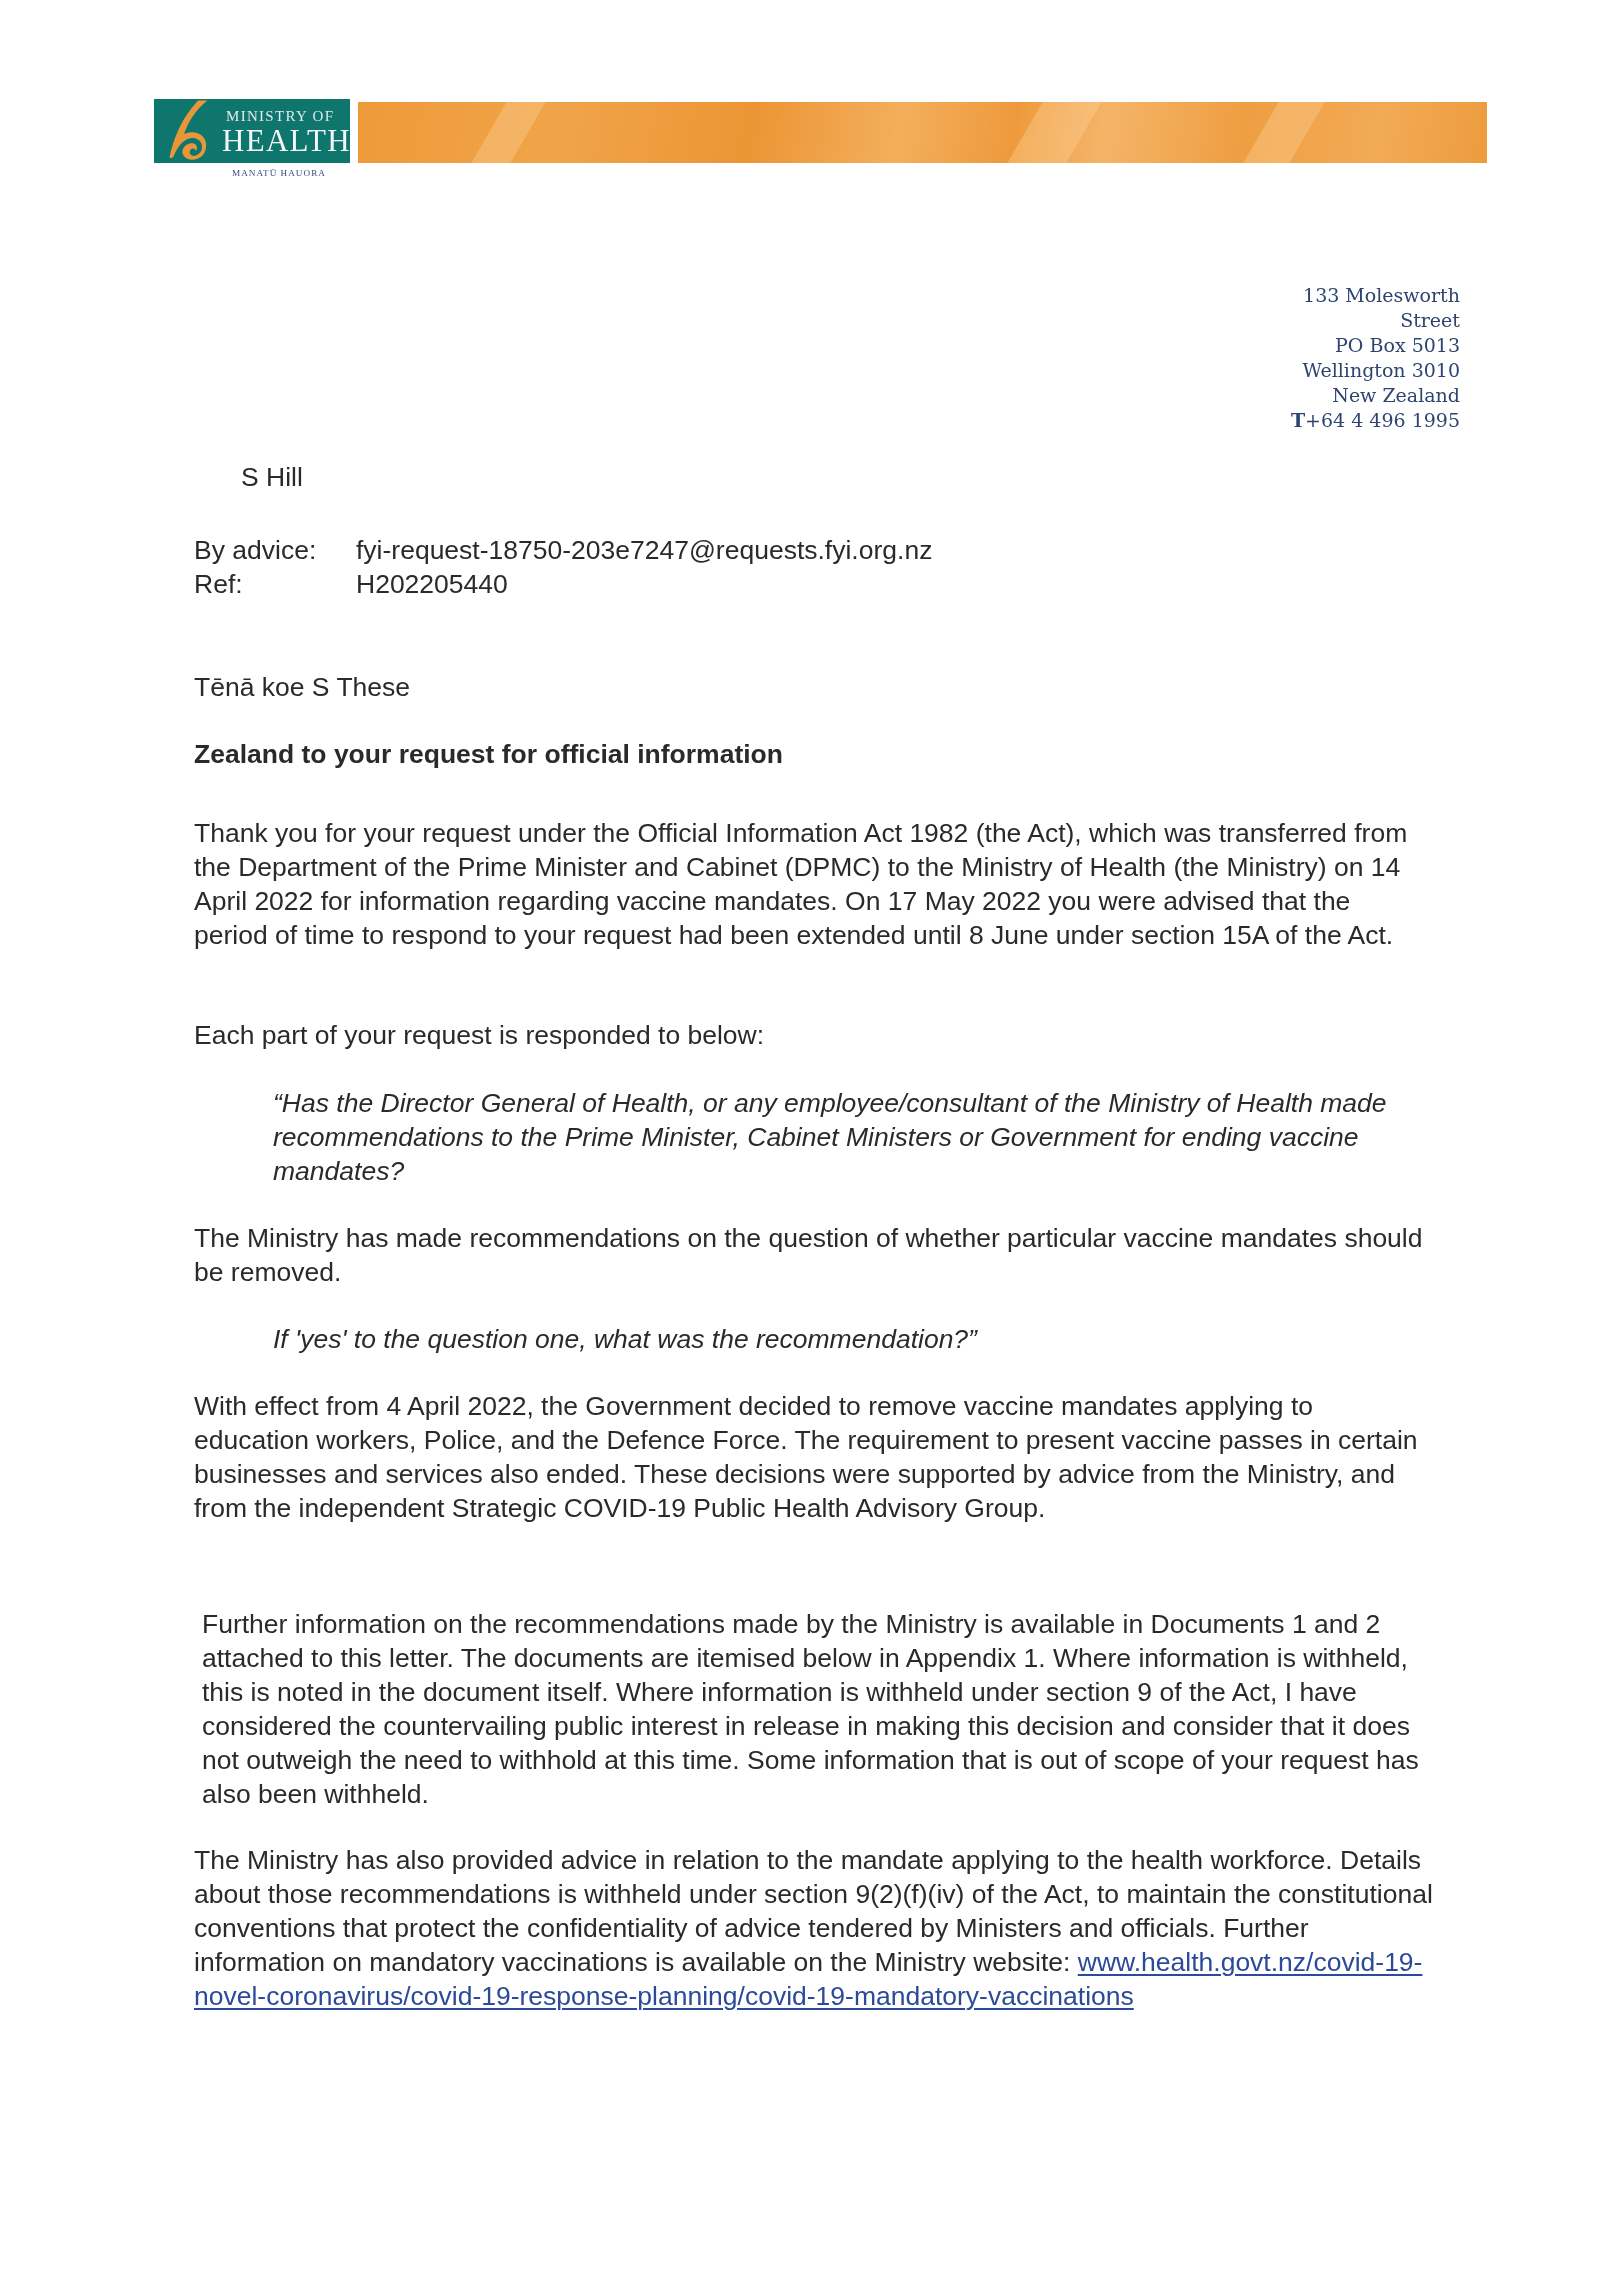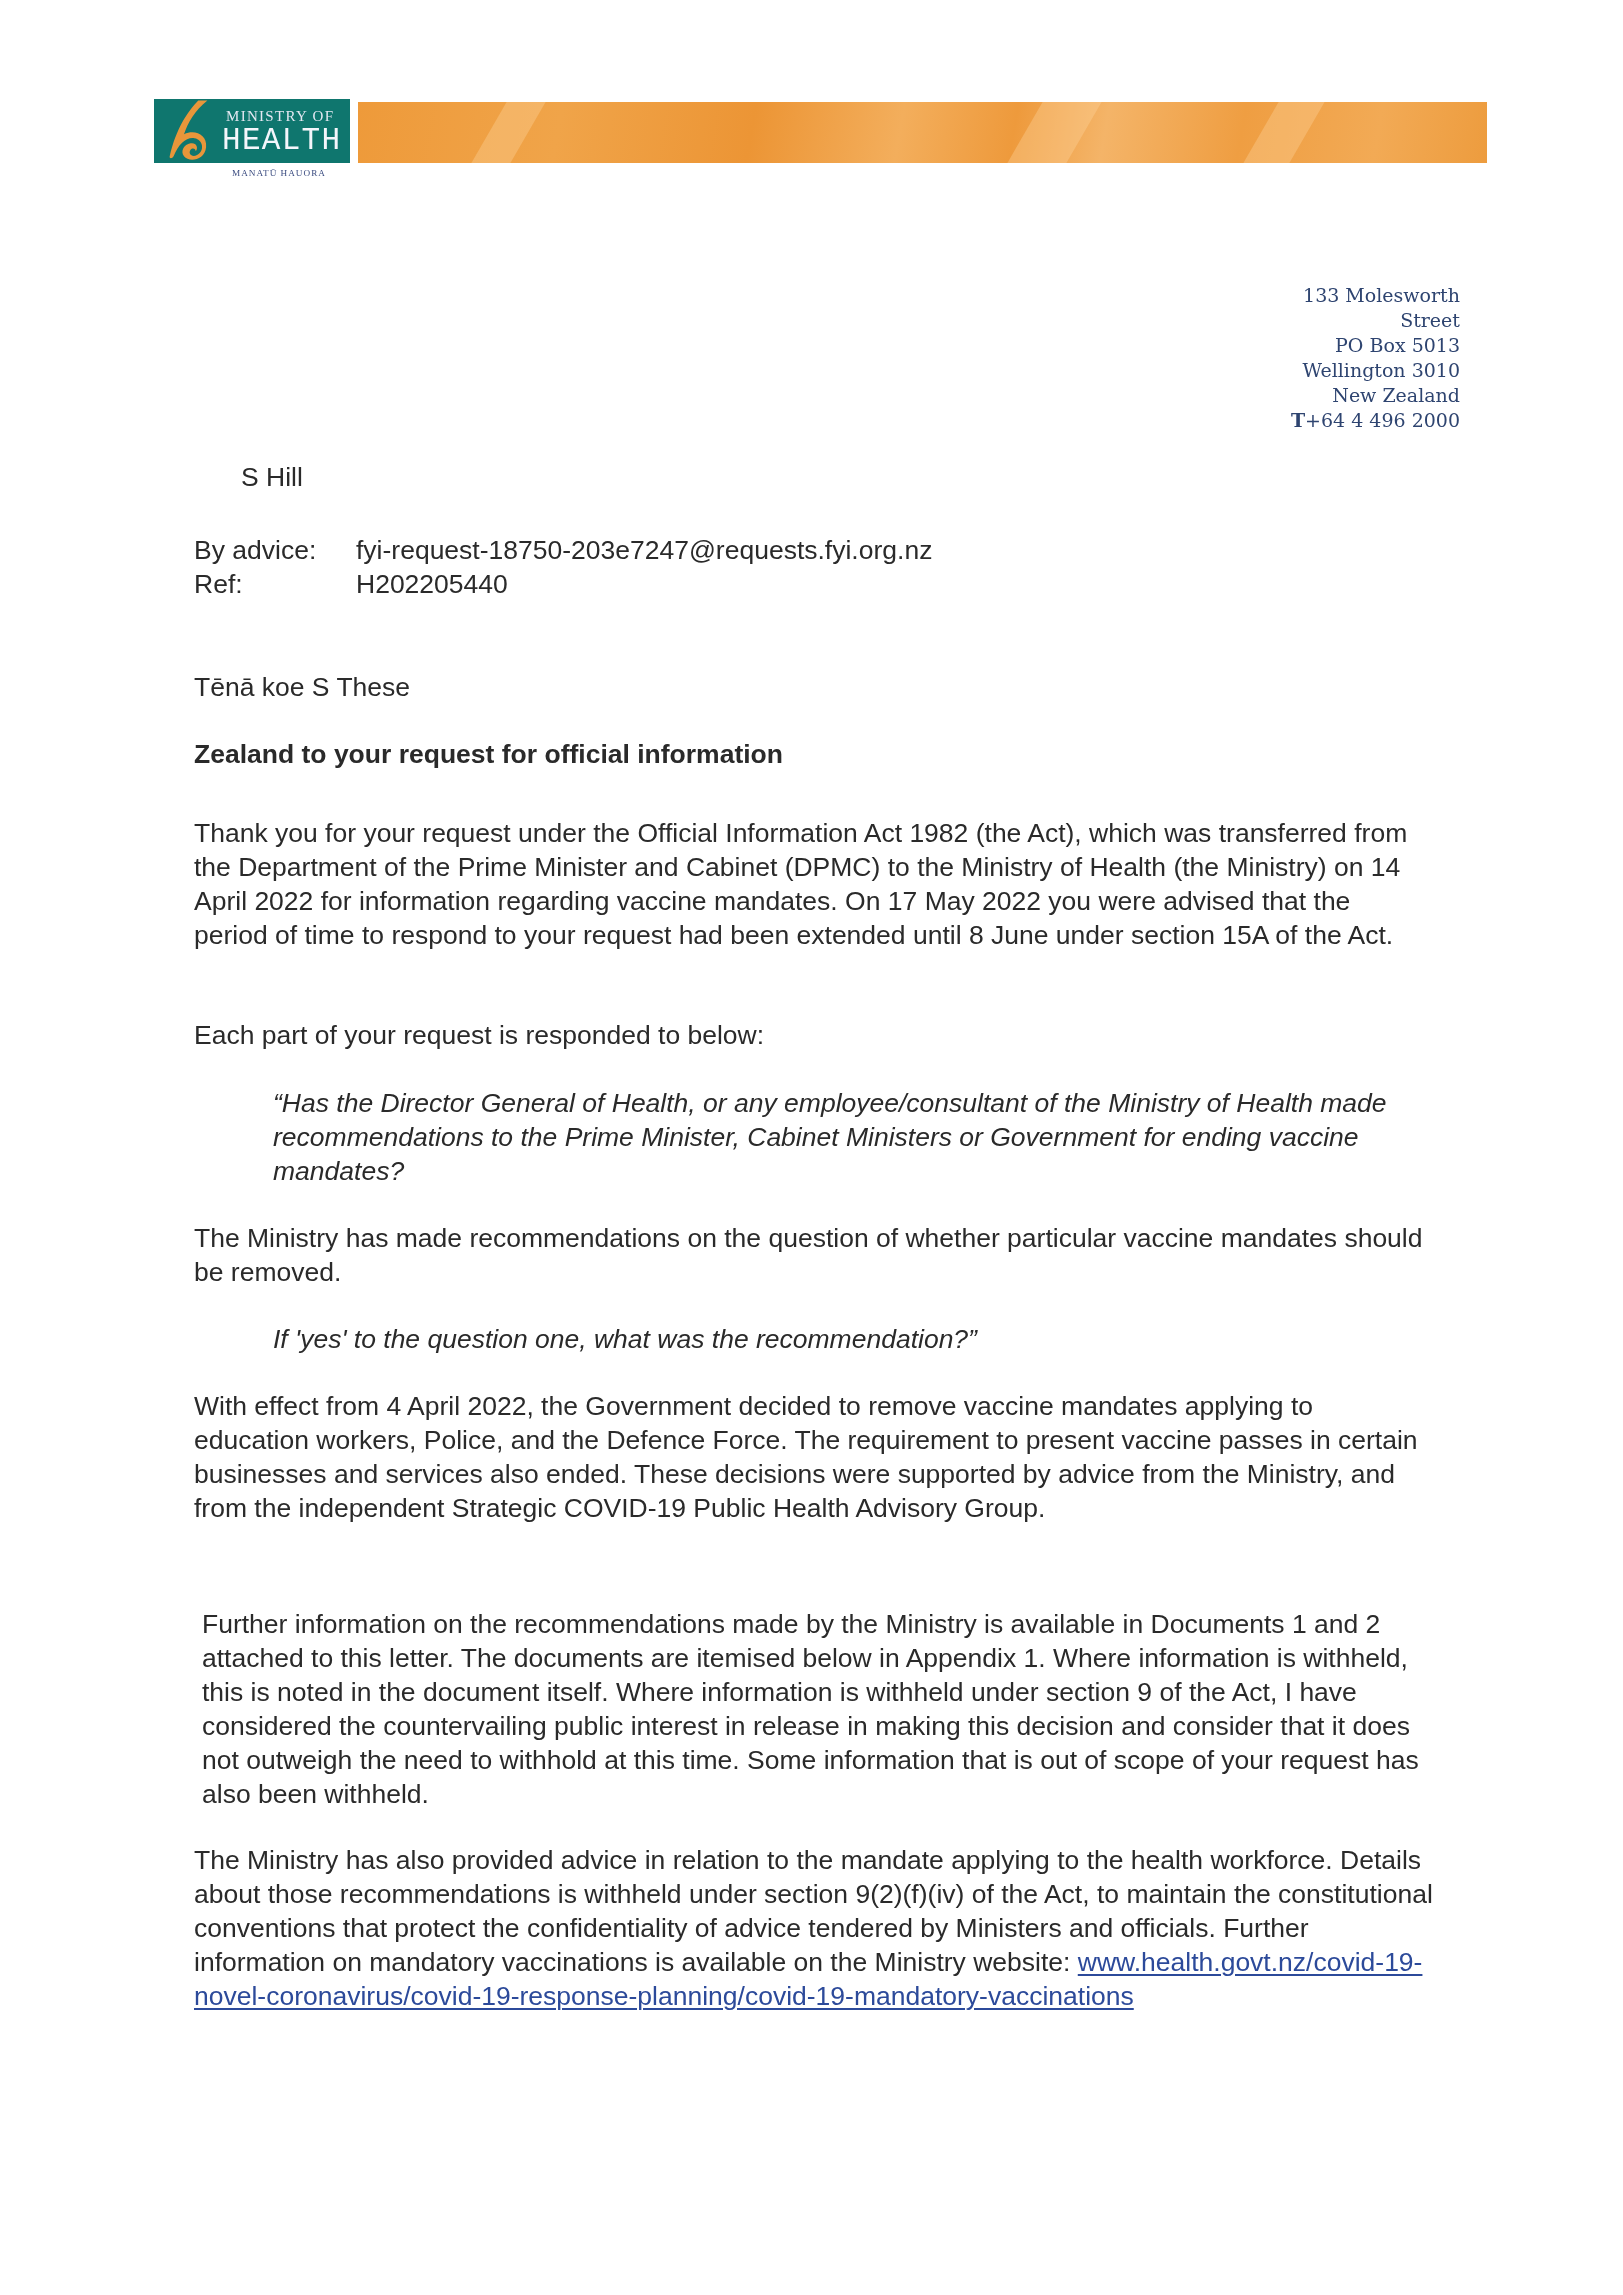--- a/index.html
+++ b/index.html
@@ -4,21 +4,21 @@
 <style>
   html, body { margin: 0; padding: 0; background: #ffffff; }
   body { width: 1623px; height: 2295px; position: relative; overflow: hidden;
          font-family: "Liberation Sans", sans-serif; color: #2b2b2b; }
 
   .letterhead { position: absolute; left: 154px; top: 99px; width: 1334px; height: 85px; }
   .logo-box { position: absolute; left: 0; top: 0; width: 196px; height: 64px; background: #0f766e; overflow: hidden; }
   .logo-mark { position: absolute; left: 3.9px; top: 0; width: 52px; height: 64px; }
   .logo-text-1 { position: absolute; left: 72px; top: 9.2px; font-family: "Liberation Serif", serif; font-size: 15px;
                  letter-spacing: 1.3px; color: #e4e8f2; }
-  .logo-text-2 { position: absolute; left: 68px; top: 25px; font-family: Liberation Mono, monospace; font-size: 31px;
+  .logo-text-2 { position: absolute; left: 68px; top: 25px; font-family: Liberation Serif, serif; font-size: 31px;
                  letter-spacing: 1.3px; color: #f4f6fb; line-height: 33px; }
   .logo-sub { position: absolute; left: 78px; top: 69px; font-family: "Liberation Serif", serif; font-size: 9.2px;
               letter-spacing: 1px; color: #3b4c80; }
   .orange-bar { position: absolute; left: 204px; top: 2.6px; width: 1129px; height: 61px;
                 background: linear-gradient(100deg, #ee9a3a 0%, #f0a449 18%, #ec9535 35%, #f3ae5c 48%, #ee9a3c 58%, #f4b468 66%, #ef9e42 78%, #f2aa55 90%, #ed9c3e 100%); }
   .orange-streak { position: absolute; top: 0; height: 61px; width: 39px; background: rgba(255,214,160,0.35); transform: skewX(-30deg); }
 
   .address { position: absolute; right: 163px; top: 283px; text-align: right;
              font-family: "DejaVu Serif", serif; font-size: 19px; line-height: 25px; color: #2e4470; margin-left: 13px; }
   .address .phone-t { font-weight: bold; }
@@ -58,21 +58,21 @@
     <div class="orange-streak" style="left:903px;width:46px;"></div>
   </div>
 </div>
 
 <div class="address">
   <div>133 Molesworth</div>
   <div>Street</div>
   <div>PO Box 5013</div>
   <div>Wellington 3010</div>
   <div>New Zealand</div>
-  <div><span class="phone-t">T</span><span>+64 4 496 2000</span></div>
+  <div><span class="phone-t">T</span><span>+64 4 496 1995</span></div>
 </div>
 
 <div class="body-text recipient">S Hill</div>
 
 <div class="body-text contact">
   <div class="row">
     <span class="label">By advice:</span>
     <span>fyi-request-18750-203e7247@requests.fyi.org.nz</span>
   </div>
   <div class="row">

